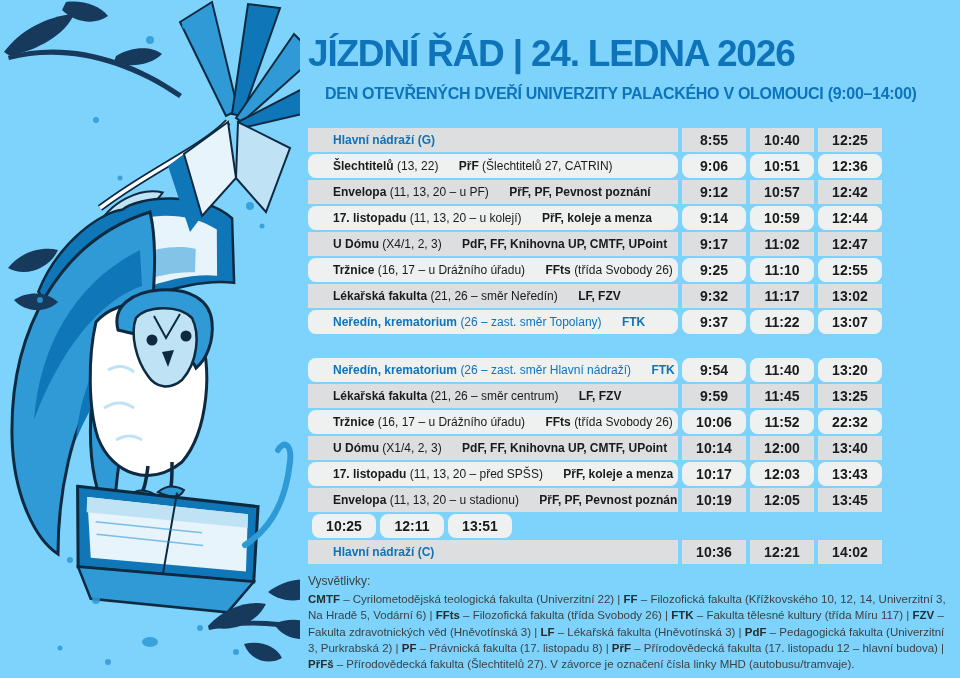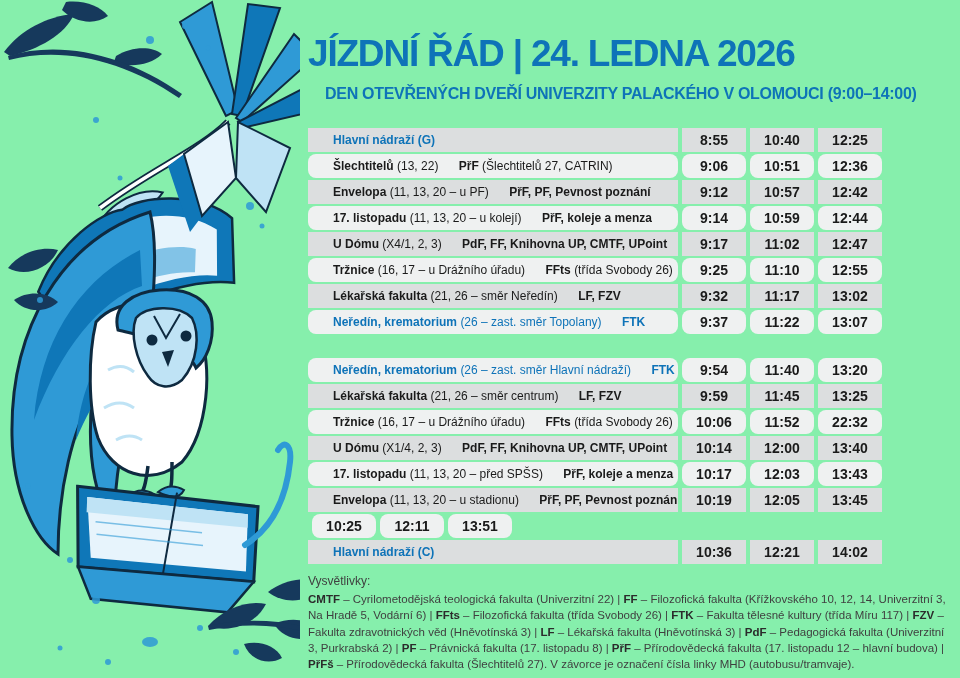--- a/index.html
+++ b/index.html
@@ -1,16 +1,16 @@
 <!DOCTYPE html>
 <html style="--blue: #0e73b8; --text: #1a1a1a; --legend-text: #3f3f3f; --row-dark: #dcdedf; --row-light: #eff1f1; --navy: #16395c; --ink: #0e2a40; --mid: #2f9ad6; --deep: #0f77b8; --light: #bfe3f5; --pale: #e7f4fc;"><head>
 <meta charset="utf-8">
 <style>
   html,body{margin:0;padding:0;background:#fff;}
-  .page{position:relative;width:960px;height:678px;background:#86efac;overflow:hidden;
+  .page{position:relative;width:960px;height:678px;background:#7dd3fc;overflow:hidden;
         font-family:"Liberation Sans",sans-serif;}
   .illus{position:absolute;left:0;top:0;width:300px;height:678px;}
   .content{position:absolute;left:308px;top:32px;width:642px;}
   .title{margin:0;font-size:37px;line-height:44px;font-weight:700;letter-spacing:-1.2px;
          color:var(--blue);white-space:nowrap;}
   .subtitle{margin:8px 17px 0;font-size:16px;line-height:20px;font-weight:700;letter-spacing:-0.3px;
             color:var(--blue);white-space:nowrap;}
   .timetable{margin-top:24px;}
   .timetable.second{}
   .row{display:flex;height:24px;line-height:24px;margin-bottom:2px;}

